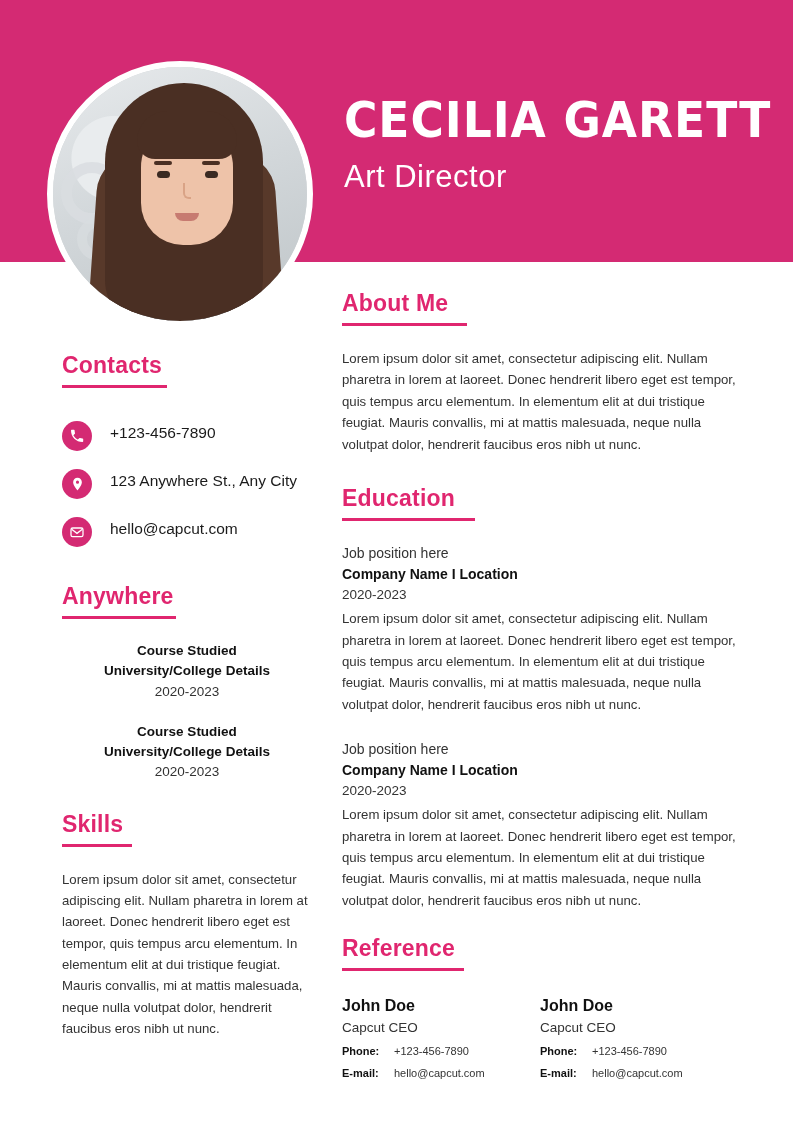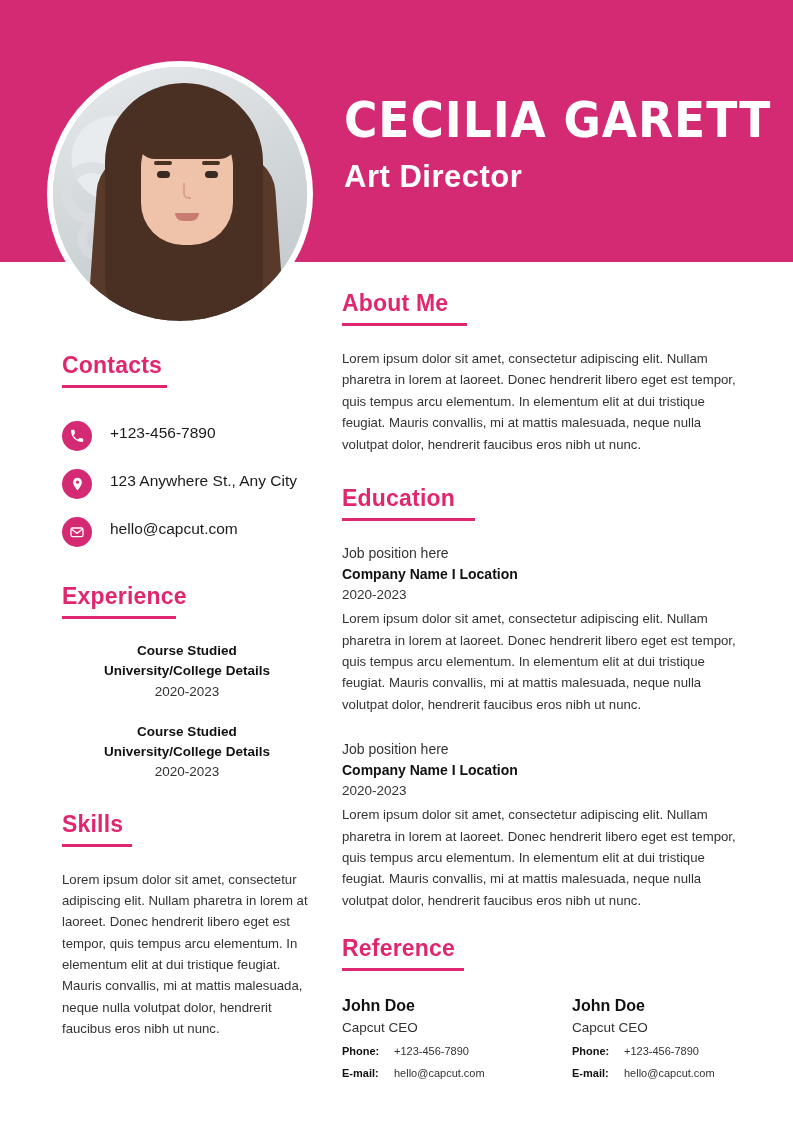--- a/index.html
+++ b/index.html
@@ -39,21 +39,21 @@
     color: #ffffff;
     line-height: 1.0;
     transform: scaleX(0.93);
     transform-origin: left center;
     white-space: nowrap;
   }
   .role {
     margin-top: 14px;
     font-size: 31px;
     color: #ffffff;
-    font-weight: 700;
+    font-weight: 400;
     letter-spacing: 0.5px;
   }
 
   
   .photo {
     position: absolute;
     left: 47px;
     top: 61px;
     width: 266px;
     height: 266px;
@@ -292,21 +292,21 @@
     margin-top: 3px;
     font-size: 13.2px;
     color: #333333;
     line-height: 1.62;
   }
 
   
   .ref-grid {
     margin-top: 26px;
     display: flex;
-    gap: 60px;
+    gap: 28px;
   }
   .ref-card { width: 170px; }
   .ref-name {
     font-size: 16px;
     font-weight: bold;
     color: #111111;
   }
   .ref-role {
     margin-top: 5px;
     font-size: 13.5px;
@@ -391,21 +391,21 @@
               <path d="M4 8l8 6 8-6"></path>
             </svg>
           </span>
           <span class="c-text">hello@capcut.com</span>
         </div>
 
       </div>
     </div>
 
     <div style="margin-top:36px;">
-      <div class="sec-title left">Experience</div>
+      <div class="sec-title left">Anywhere</div>
       <div class="rule w-edu"></div>
       <div class="edu-block">
 
         <div class="edu-item">
           <div class="edu-line">Course Studied</div>
           <div class="edu-line">University/College Details</div>
           <div class="edu-date">2020-2023</div>
         </div>
 
         <div class="edu-item">

